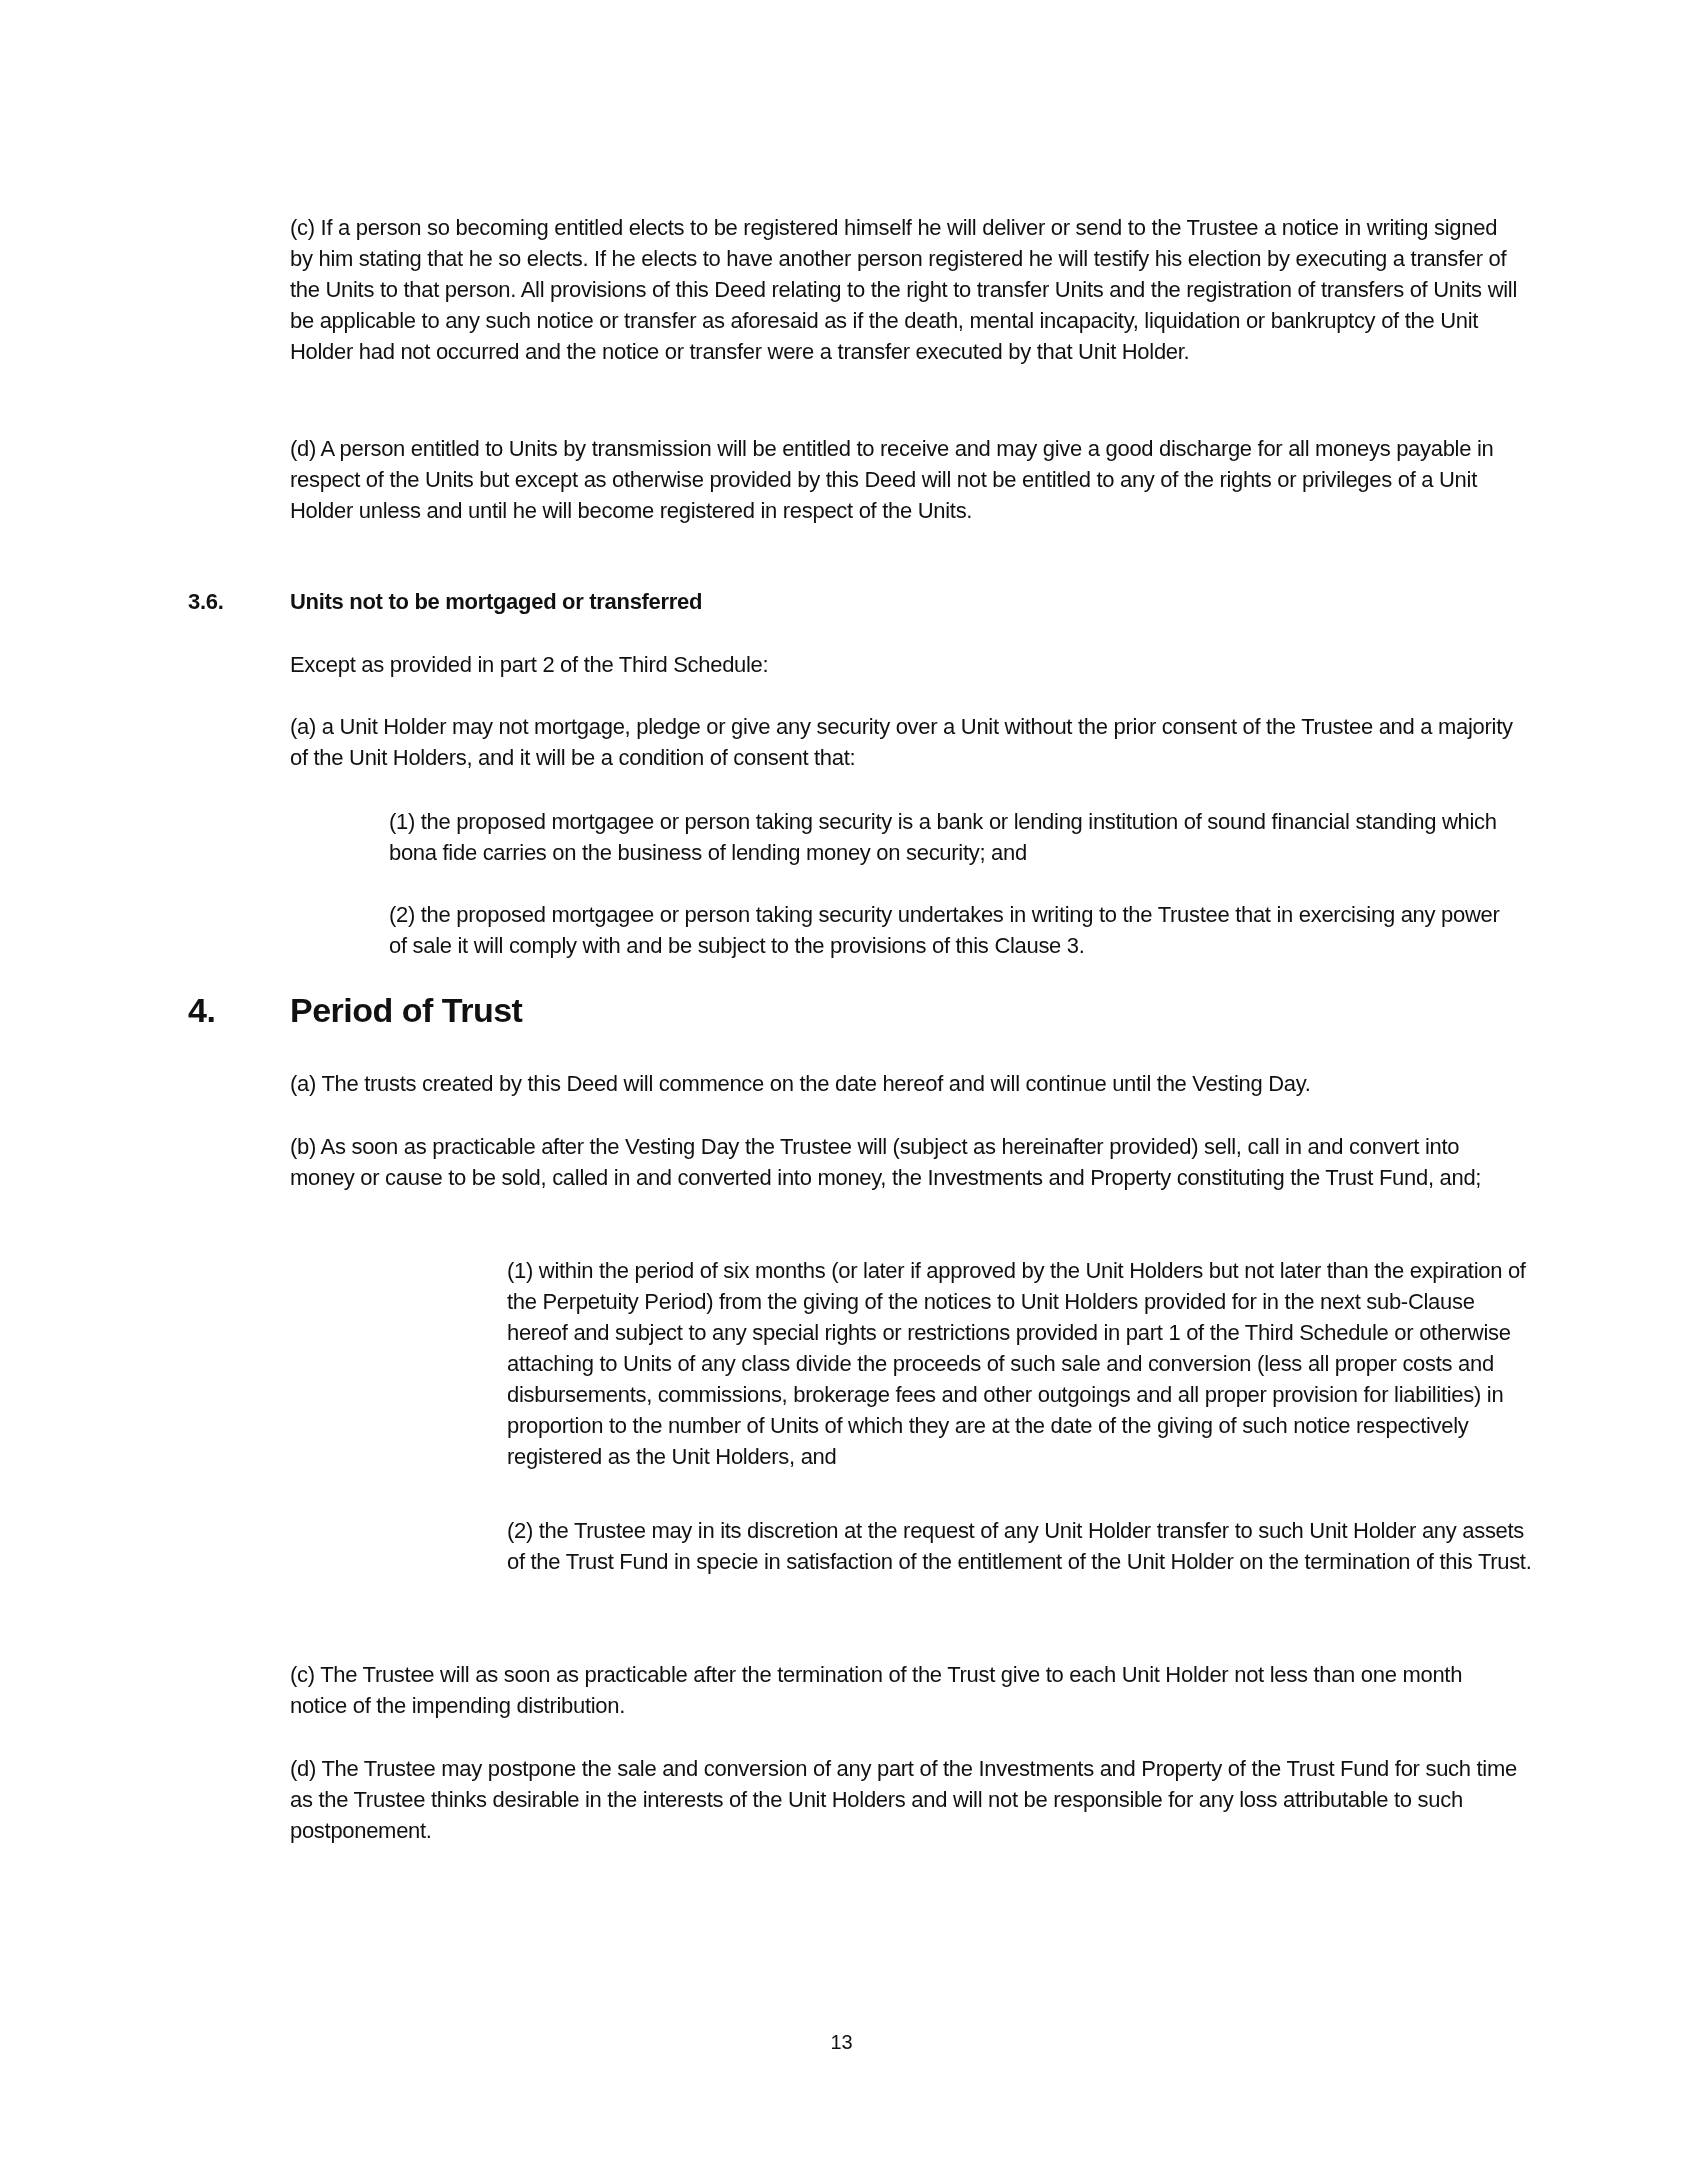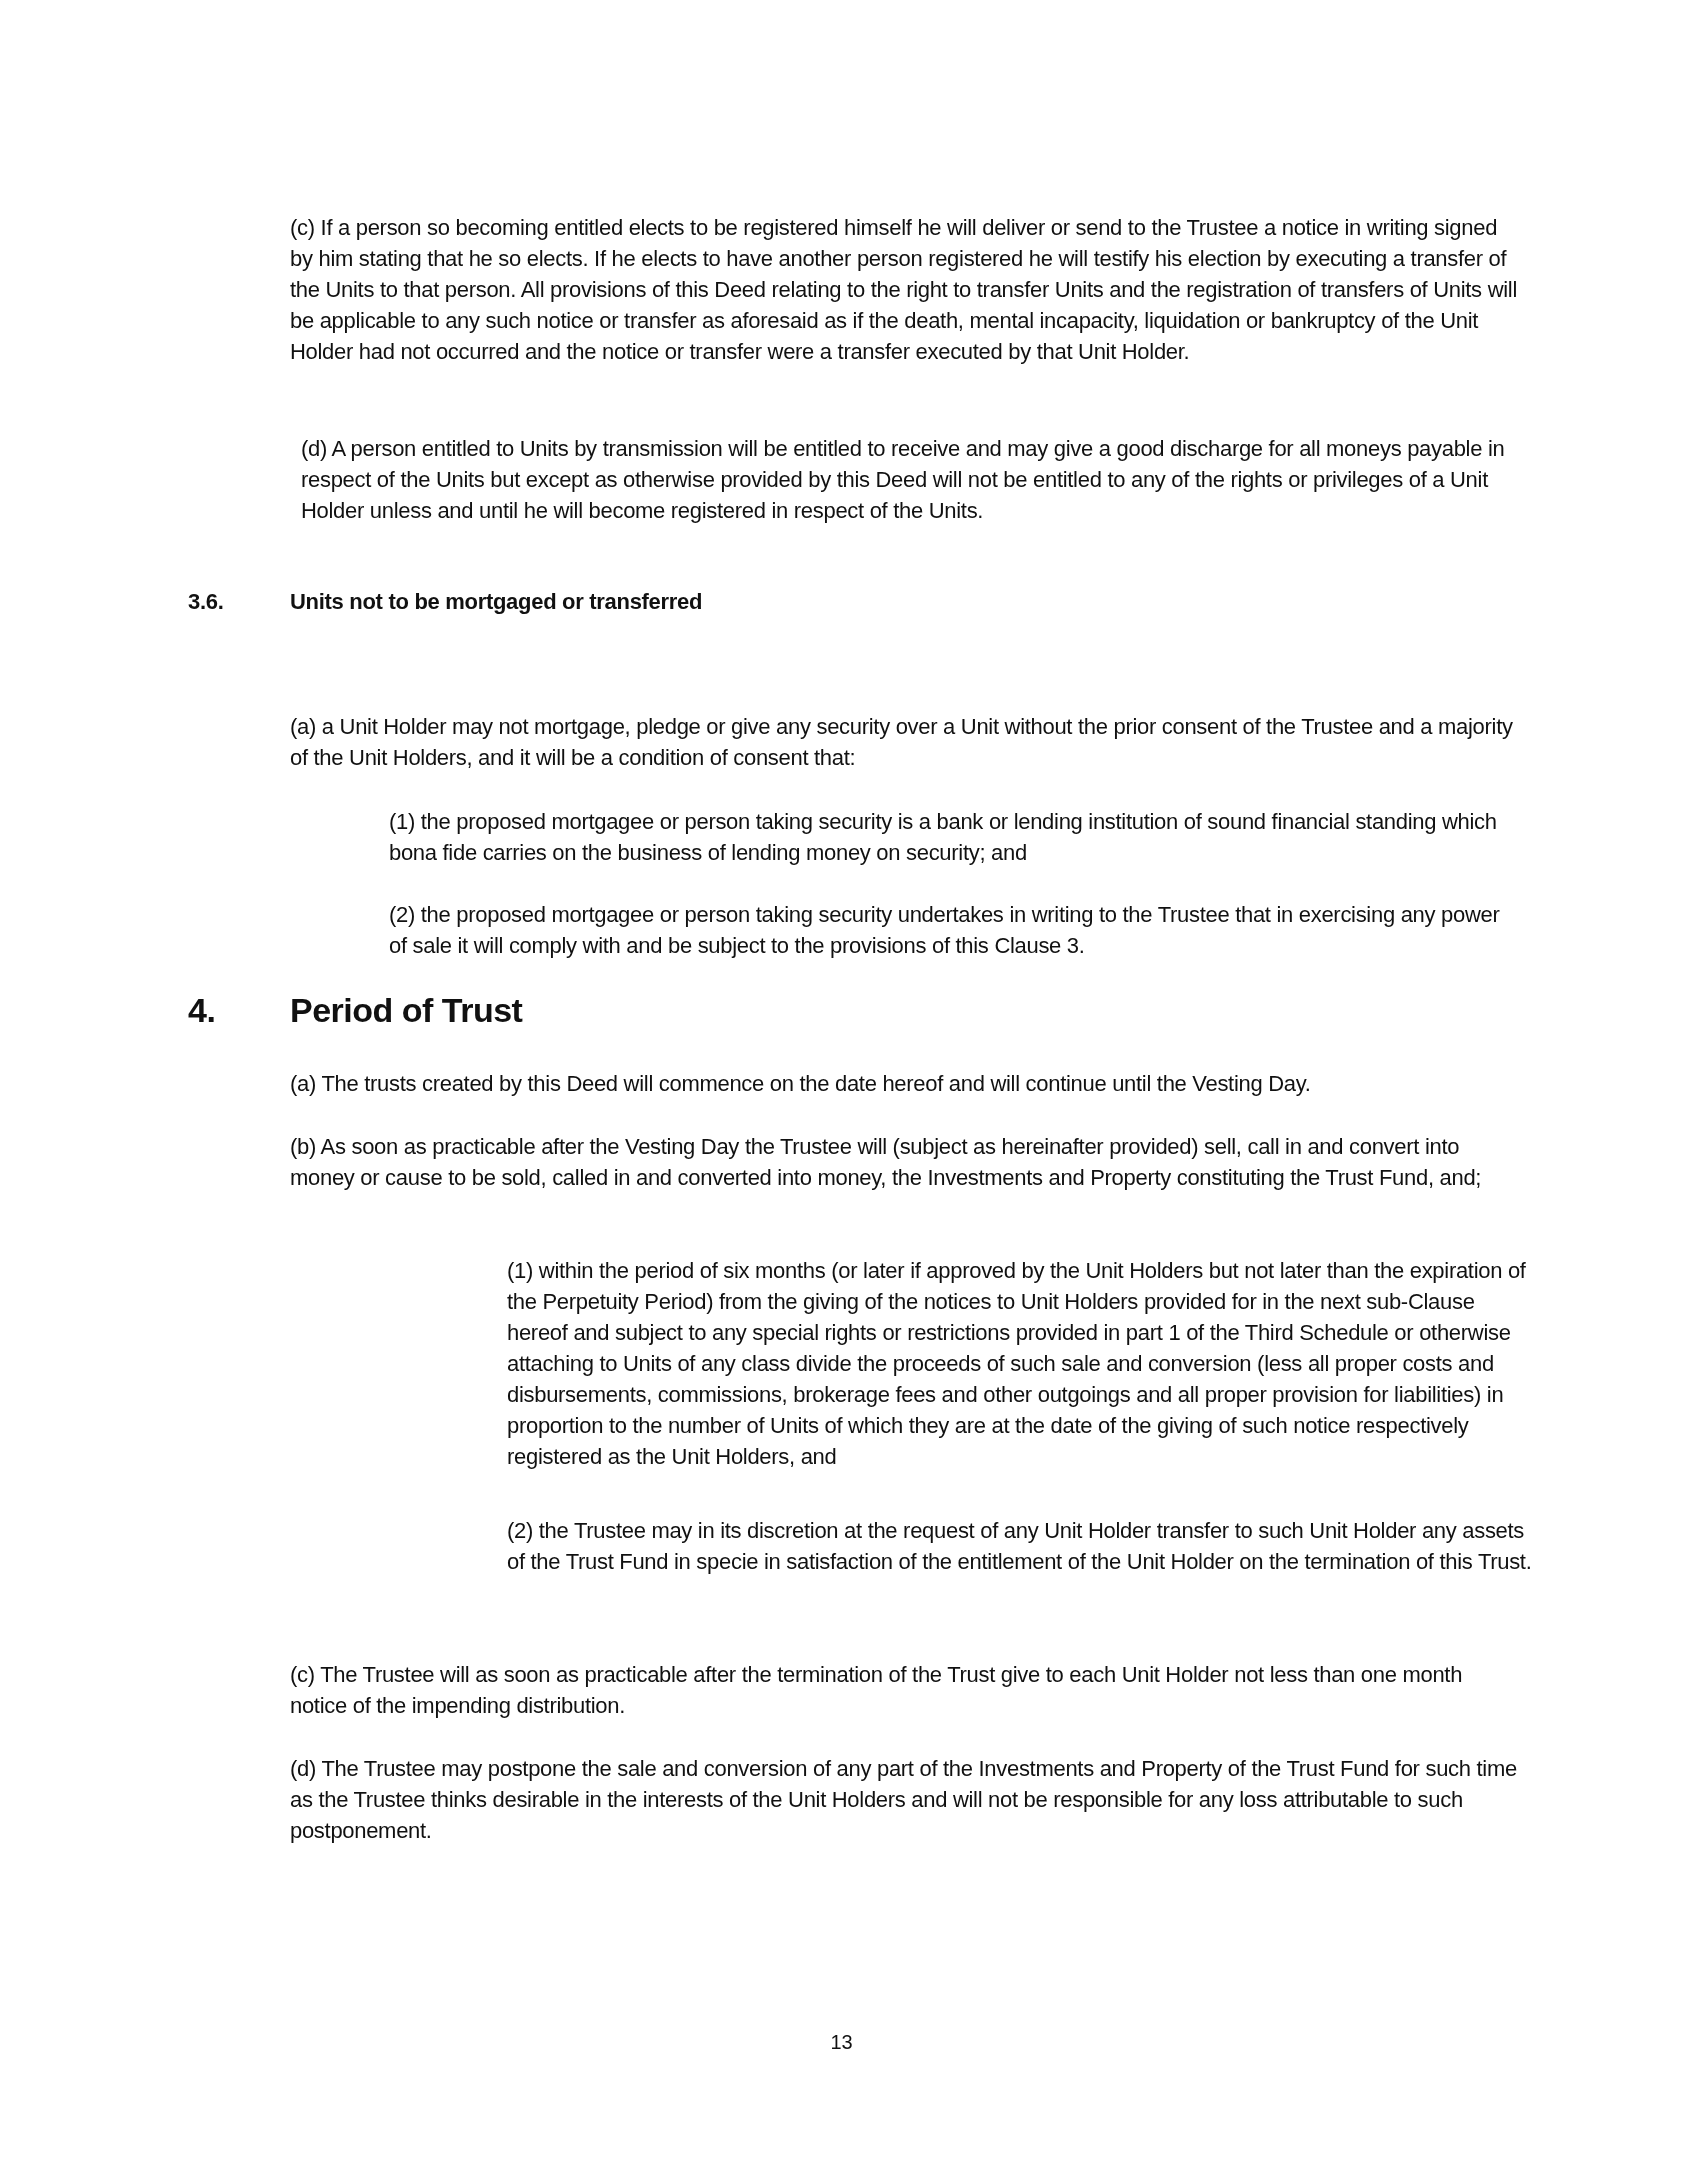--- a/index.html
+++ b/index.html
@@ -74,27 +74,28 @@
       line-height: 24px;
     }
   </style>
 </head>
 <body>
 
 <div class="page">
 
   <p class="para body-col" style="top:212px;">(c) If a person so becoming entitled elects to be registered himself he will deliver or send to the Trustee a notice in writing signed by him stating that he so elects. If he elects to have another person registered he will testify his election by executing a transfer of the Units to that person. All provisions of this Deed relating to the right to transfer Units and the registration of transfers of Units will be applicable to any such notice or transfer as aforesaid as if the death, mental incapacity, liquidation or bankruptcy of the Unit Holder had not occurred and the notice or transfer were a transfer executed by that Unit Holder.</p>
 
-  <p class="para body-col" style="top:433px;margin-left:11px;">(d) A person entitled to Units by transmission will be entitled to receive and may give a good discharge for all moneys payable in respect of the Units but except as otherwise provided by this Deed will not be entitled to any of the rights or privileges of a Unit Holder unless and until he will become registered in respect of the Units.</p>
+  <p class="para body-col" style="top:433px;">(d) A person entitled to Units by transmission will be entitled to receive and may give a good discharge for all moneys payable in respect of the Units but except as otherwise provided by this Deed will not be entitled to any of the rights or privileges of a Unit Holder unless and until he will become registered in respect of the Units.</p>
 
   <div>
     <span class="heading-num h3" style="top:586px;">3.6.</span>
     <span class="heading-text h3" style="top:586px;">Units not to be mortgaged or transferred</span>
   </div>
 
+  <p class="para body-col" style="top:649px;">Except as provided in part 2 of the Third Schedule:</p>
 
   <p class="para body-col" style="top:711px;">(a) a Unit Holder may not mortgage, pledge or give any security over a Unit without the prior consent of the Trustee and a majority of the Unit Holders, and it will be a condition of consent that:</p>
 
   <p class="para indent1" style="top:806px;">(1) the proposed mortgagee or person taking security is a bank or lending institution of sound financial standing which bona fide carries on the business of lending money on security; and</p>
 
   <p class="para indent1" style="top:899px;">(2) the proposed mortgagee or person taking security undertakes in writing to the Trustee that in exercising any power of sale it will comply with and be subject to the provisions of this Clause 3.</p>
 
   <div>
     <span class="heading-num h2" style="top:990px;">4.</span>
     <span class="heading-text h2" style="top:990px;">Period of Trust</span>

